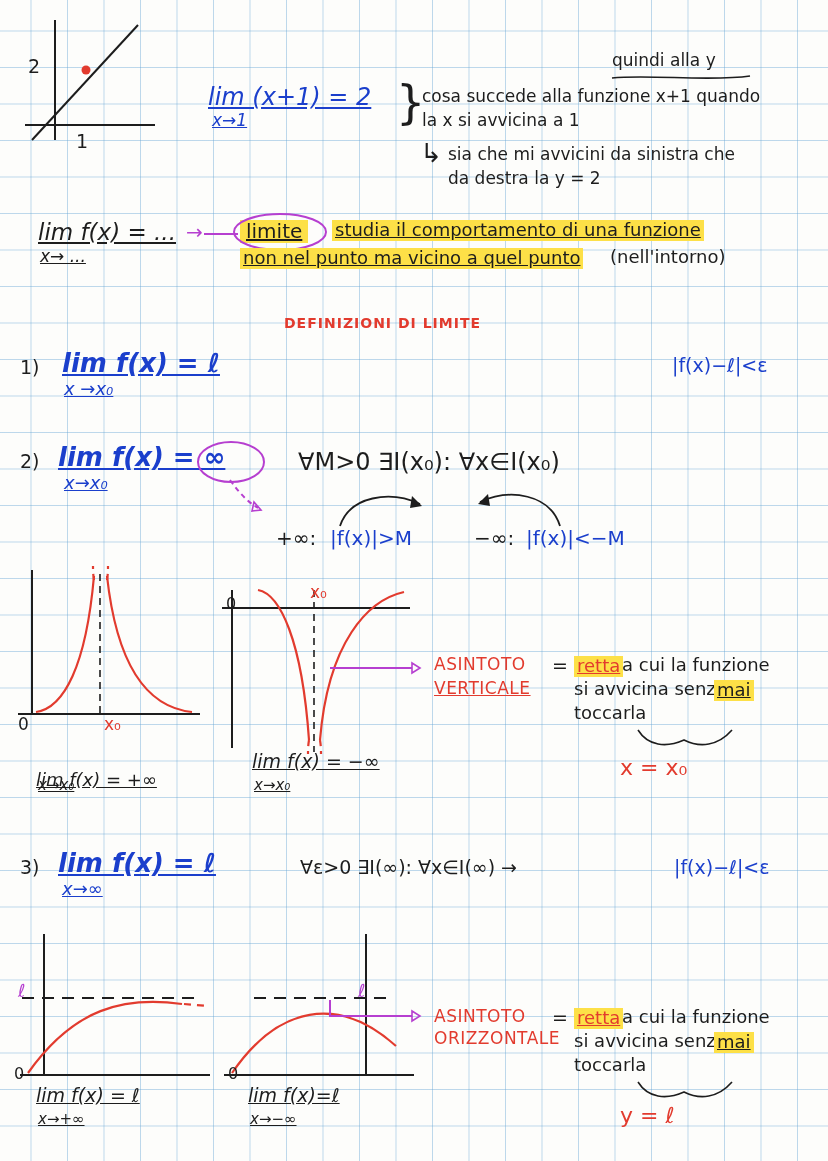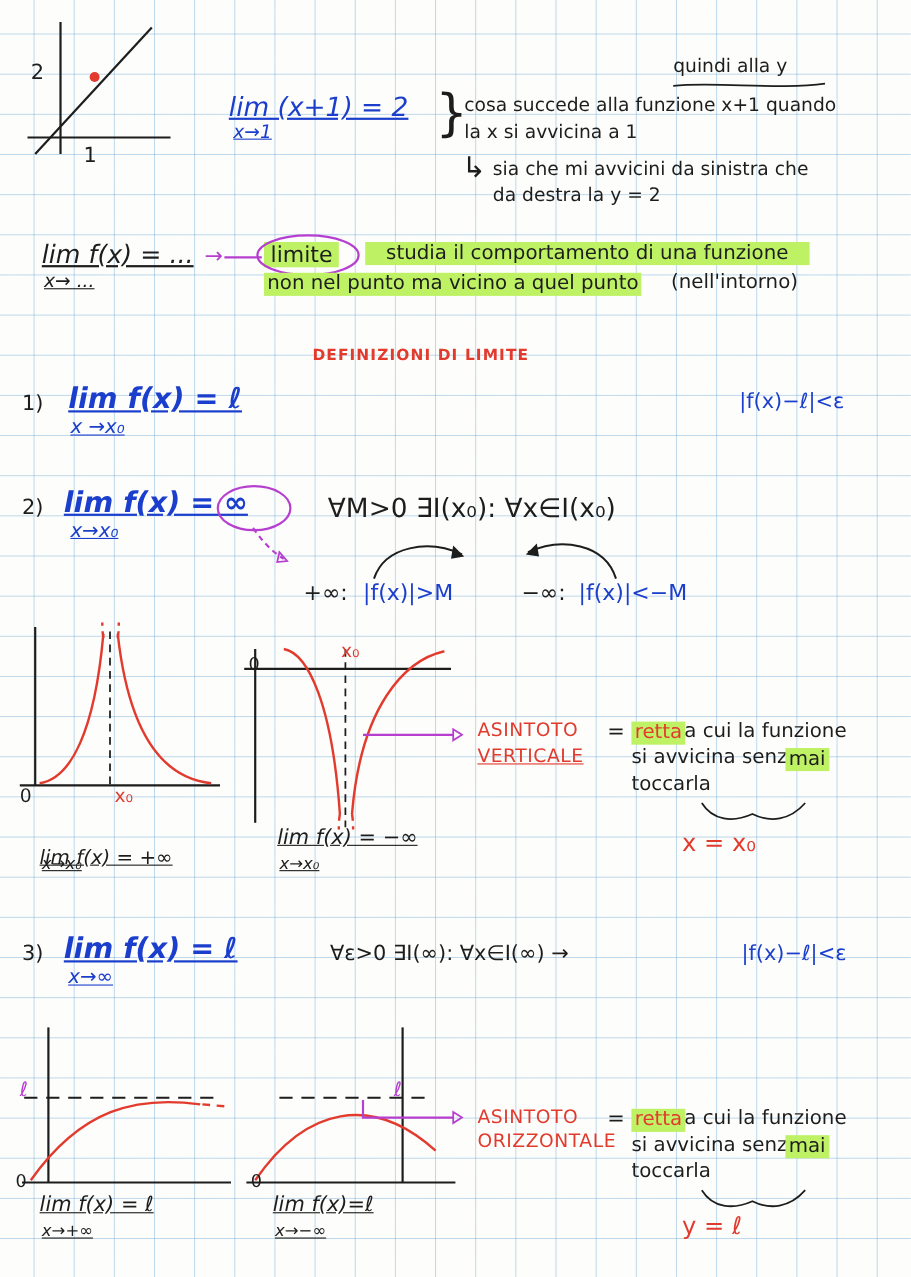--- a/index.html
+++ b/index.html
@@ -22,21 +22,21 @@
   }
   .page{position:absolute;inset:0;}
   .hw{ position:absolute; white-space:pre; line-height:1.05;
        font-family:"DejaVu Sans", sans-serif; }
   .blue{color:#1b3fcc;}
   .red{color:#e23b2e;}
   .purple{color:#b63fd0;}
   .black{color:#1d1d1d;}
   .it{font-style:italic;text-decoration:underline;}
   .bold{font-weight:bold;}
-  .hl-y{background:#bef264;}
+  .hl-y{background:#fde047;text-decoration:underline;}
   svg{position:absolute;overflow:visible;}
   .cap{font-size:17px;}
 </style>
 </head>
 <body>
 
 <div id="grid"></div>
 
 <div class="page">
 
@@ -73,21 +73,21 @@
   <div class="hw purple" style="left:186px;top:222px;font-size:20px;">→</div>
   <svg style="left:204px;top:232px;" width="36" height="6">
     <line x1="0" y1="2" x2="34" y2="2" stroke="#b63fd0" stroke-width="2"></line>
   </svg>
 
   <div class="hw black hl-y" style="left:240px;top:220px;font-size:20px;padding:1px 6px;">limite</div>
   <svg style="left:232px;top:212px;" width="96" height="40">
     <ellipse cx="48" cy="20" rx="46" ry="18" stroke="#b63fd0" stroke-width="2" fill="none"></ellipse>
   </svg>
 
-  <div class="hw black hl-y" style="left:332px;top:220px;font-size:18px;padding:1px 19px;">studia il comportamento di una funzione</div>
+  <div class="hw black hl-y" style="left:332px;top:220px;font-size:18px;padding:1px 3px;">studia il comportamento di una funzione</div>
   <div class="hw black hl-y" style="left:240px;top:248px;font-size:18px;padding:1px 3px;">non nel punto ma vicino a quel punto</div>
   <div class="hw black" style="left:610px;top:248px;font-size:18px;">(nell'intorno)</div>
 
   <div class="hw red bold" style="left:284px;top:316px;font-size:14px;letter-spacing:1px;">DEFINIZIONI DI LIMITE</div>
 
   <div class="hw black" style="left:20px;top:358px;font-size:19px;">1)</div>
   <div class="hw blue it bold" style="left:62px;top:350px;font-size:26px;">lim f(x) = ℓ</div>
   <div class="hw blue it" style="left:64px;top:380px;font-size:18px;">x →x₀</div>
   <div class="hw blue" style="left:672px;top:356px;font-size:19px;">|f(x)−ℓ|&lt;ε</div>
 

